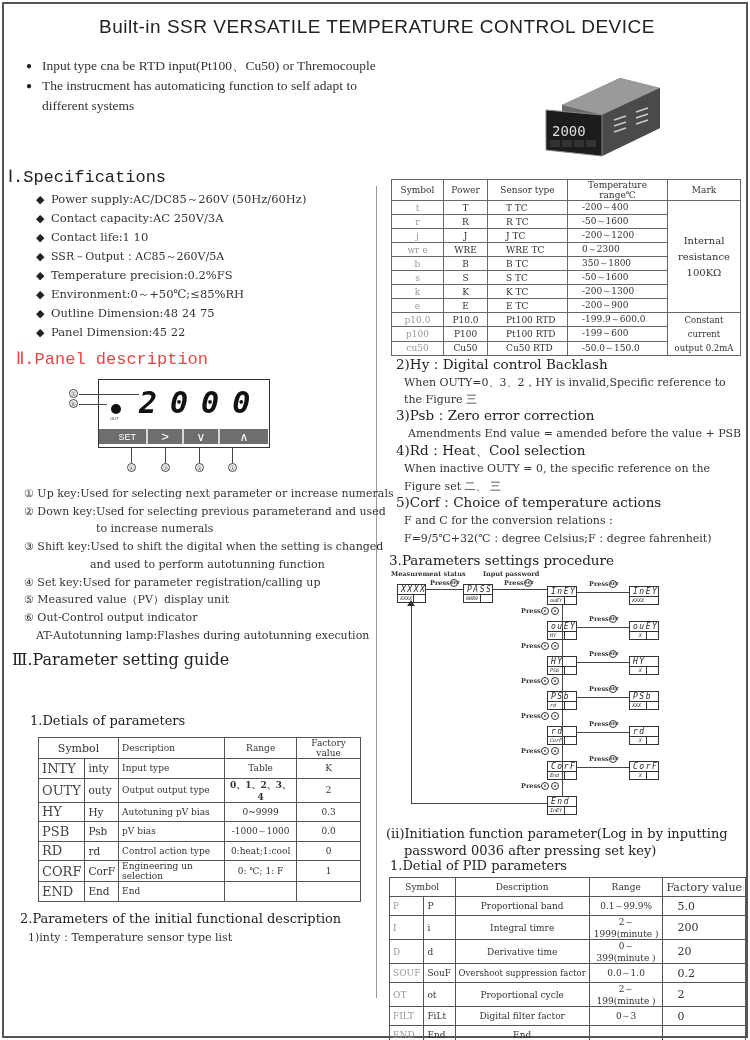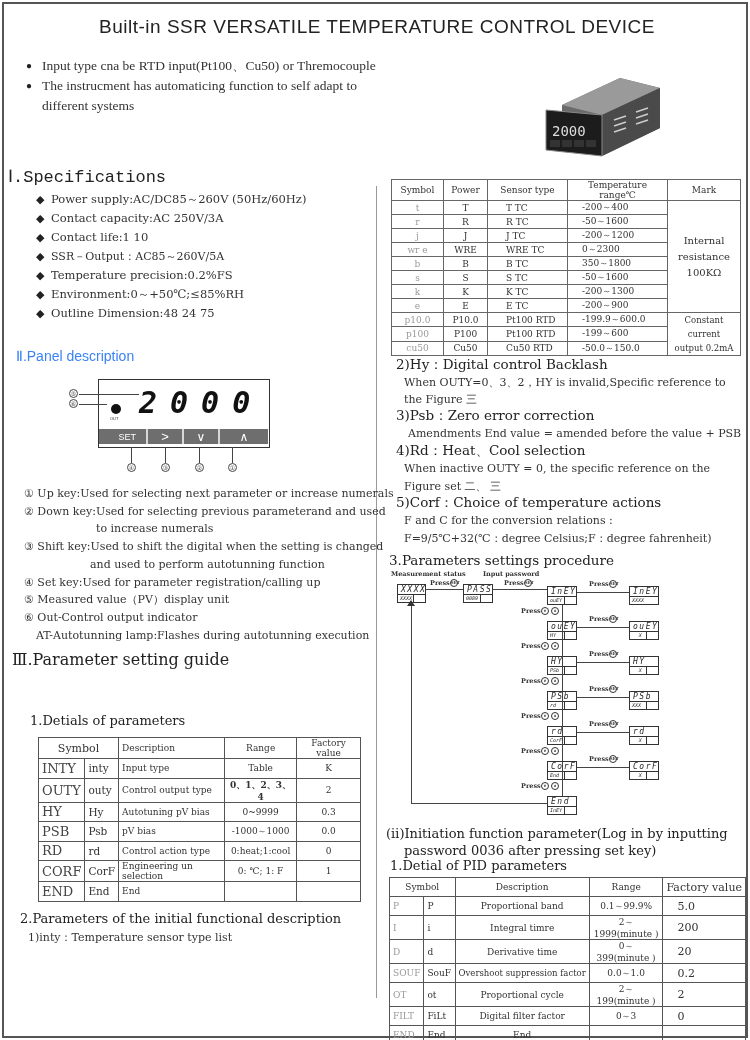--- a/index.html
+++ b/index.html
@@ -7,21 +7,21 @@
   body { font-family: "DejaVu Serif", "Liberation Serif", serif; color: #2a2a2a; position: relative; }
   .page { position: absolute; left: 2px; top: 2px; width: 746px; height: 1036px; border: 2px solid #555; }
   .abs { position: absolute; }
   .title { position: absolute; top: 12px; left: 0; width: 746px; text-align: center; font-family: "Liberation Sans", sans-serif; font-size: 19px; letter-spacing: 0.5px; color: #222; }
   .bullets { position: absolute; left: 22px; top: 52px; width: 470px; font-family: "Liberation Serif", serif; font-size: 13.5px; line-height: 20px; color: #333; }
   .bullets li { list-style: none; position: relative; padding-left: 16px; }
   .bullets li::before { content: "●"; position: absolute; left: 0; top: 0; font-size: 10px; color: #222; }
   .device { position: absolute; left: 538px; top: 66px; width: 124px; height: 88px; }
   .divider { position: absolute; left: 372px; top: 182px; width: 1px; height: 812px; background: #999; }
   .h1 { font-family: Liberation Mono, monospace; font-size: 17px; color: #222; }
-  .h1s { font-family: Liberation Sans, sans-serif; font-size: 14px; color: #3b82f6; }
+  .h1s { font-family: Liberation Mono, monospace; font-size: 17px; color: #ef4444; }
   .spec { position: absolute; left: 32px; top: 186px; font-family: "DejaVu Serif", serif; font-size: 11.5px; line-height: 19px; color: #333; }
   .spec li { list-style: none; position: relative; padding-left: 15px; }
   .spec li::before { content: "◆"; position: absolute; left: 0; top: 0; font-size: 11px; color: #222; }
   table { border-collapse: collapse; }
   .t1 { position: absolute; left: 387px; top: 175px; width: 350px; font-family: "DejaVu Serif", serif; font-size: 9px; color: #333; }
   .t1 td, .t1 th { border: 1px solid #666; height: 13.2px; padding: 0 2px; font-weight: normal; }
   .t1 th { height: 14px; }
   .t1 .sym { color: #999; text-align: center; }
   .t1 .c { text-align: center; }
   .t1 .mark { text-align: center; font-size: 10px; line-height: 16px; }
@@ -96,20 +96,21 @@
 
   <div class="abs h1" style="left:4px;top:162px;">Ⅰ.Specifications</div>
   <ul class="spec">
     <li>Power supply:AC/DC85～260V (50Hz/60Hz)</li>
     <li>Contact capacity:AC 250V/3A</li>
     <li>Contact life:1 10</li>
     <li style="font-size:11px">SSR－Output：AC85～260V/5A</li>
     <li>Temperature precision:0.2%FS</li>
     <li>Environment:0～+50℃;≤85%RH</li>
     <li>Outline Dimension:48   24 75</li>
+    <li>Panel Dimension:45   22</li>
   </ul>
 
   <table class="t1">
     <tbody>
         <tr>
       <th style="width:52px">Symbol</th>
       <th style="width:44px">Power</th>
       <th style="width:80px">Sensor type</th>
       <th style="width:100px">Temperature range℃</th>
       <th>Mark</th>
@@ -236,21 +237,21 @@
     <tr>
           <td class="big" style="width:38px">INTY</td>
           <td class="sm">inty</td>
           <td>Input type</td>
           <td class="c">Table</td>
           <td class="c">K</td>
         </tr>
     <tr>
           <td class="big">OUTY</td>
           <td class="sm">outy</td>
-          <td>Control output type</td>
+          <td>Output output type</td>
           <td class="c" style="font-weight:bold">0、1、2、3、4</td>
           <td class="c">2</td>
         </tr>
     <tr>
           <td class="big">HY</td>
           <td class="sm">Hy</td>
           <td>Autotuning pV bias</td>
           <td class="c">0~9999</td>
           <td class="c">0.3</td>
         </tr>

